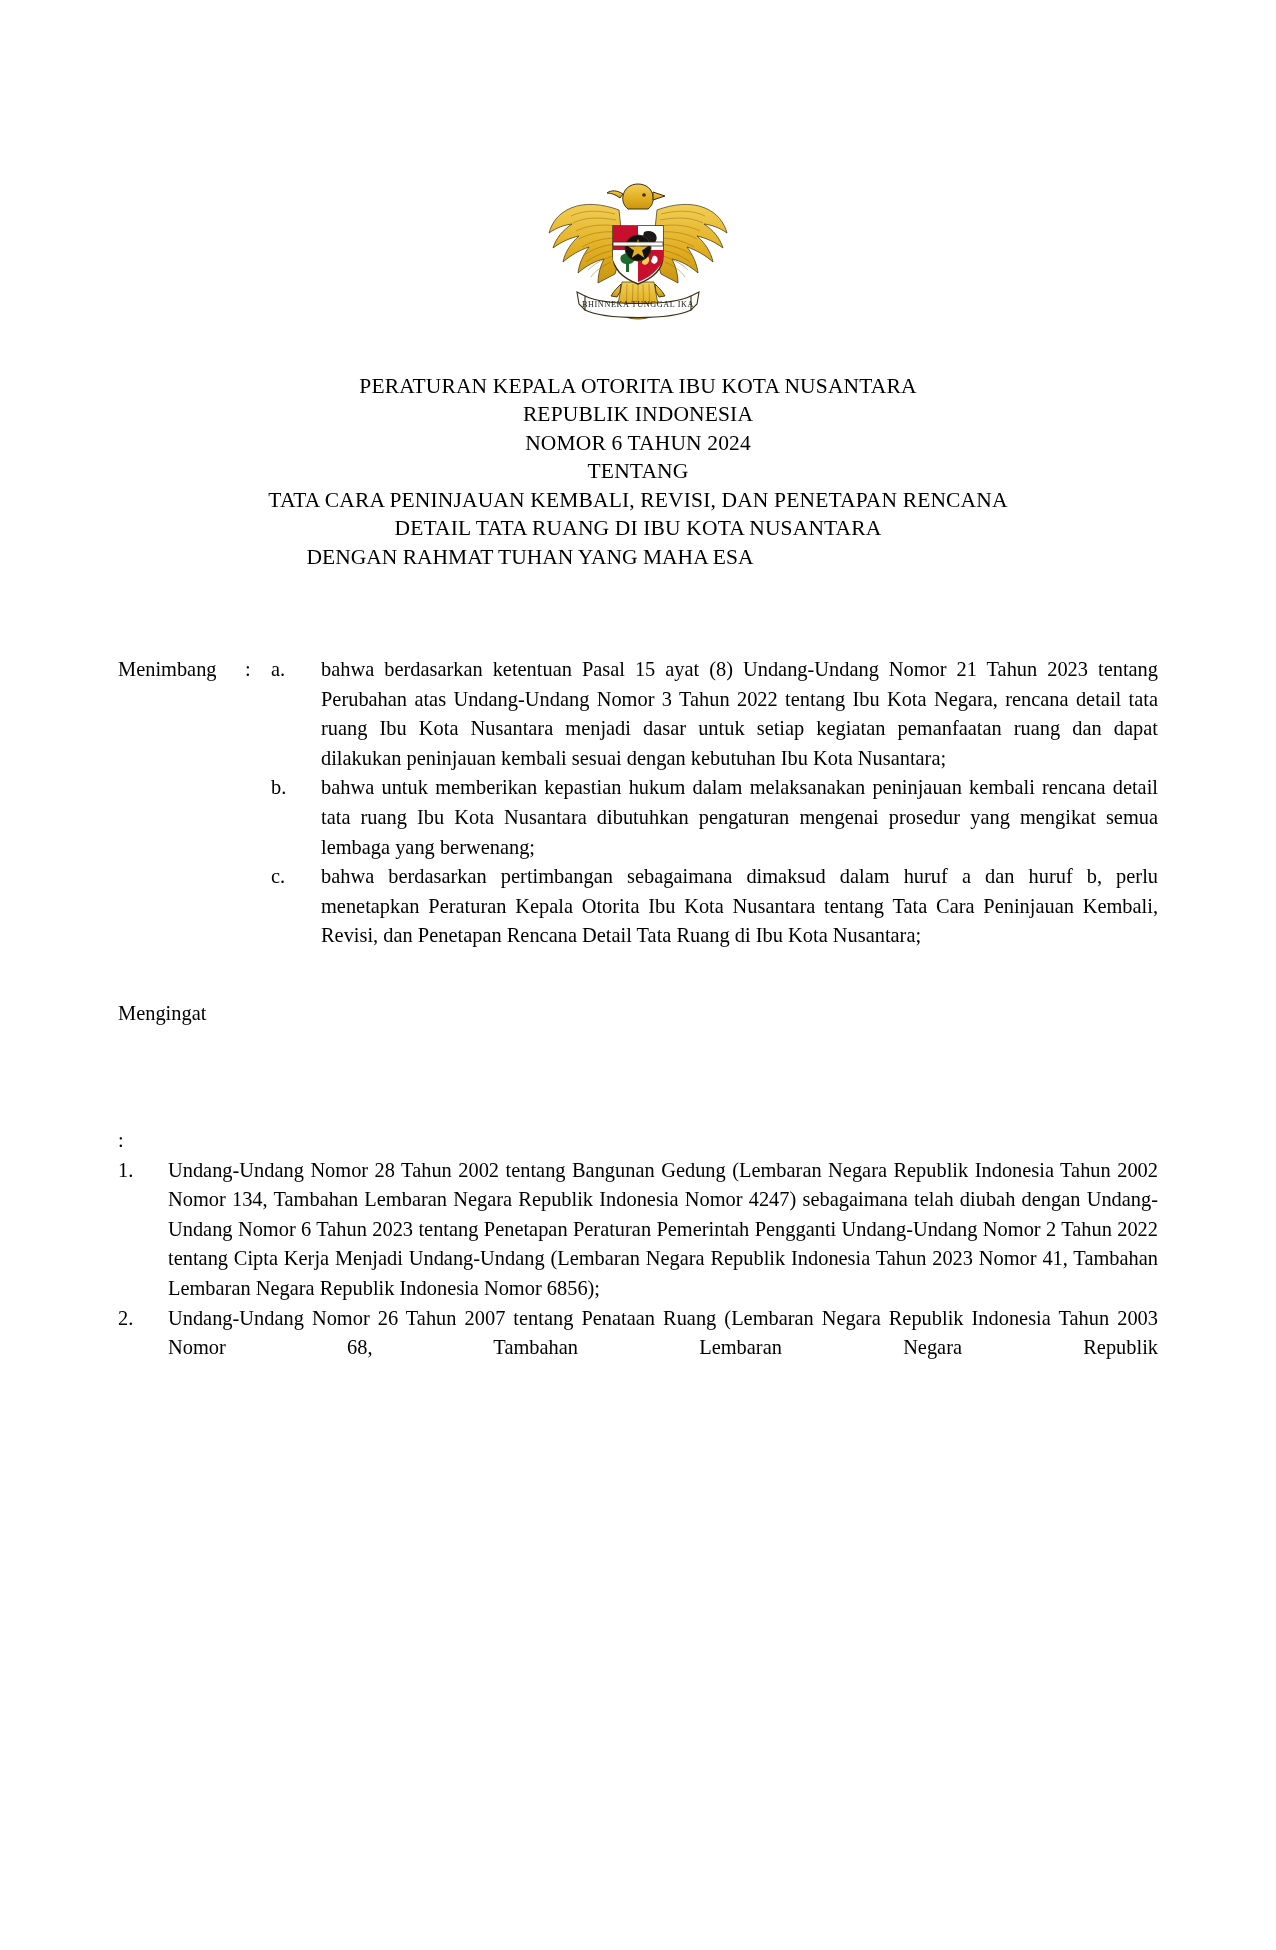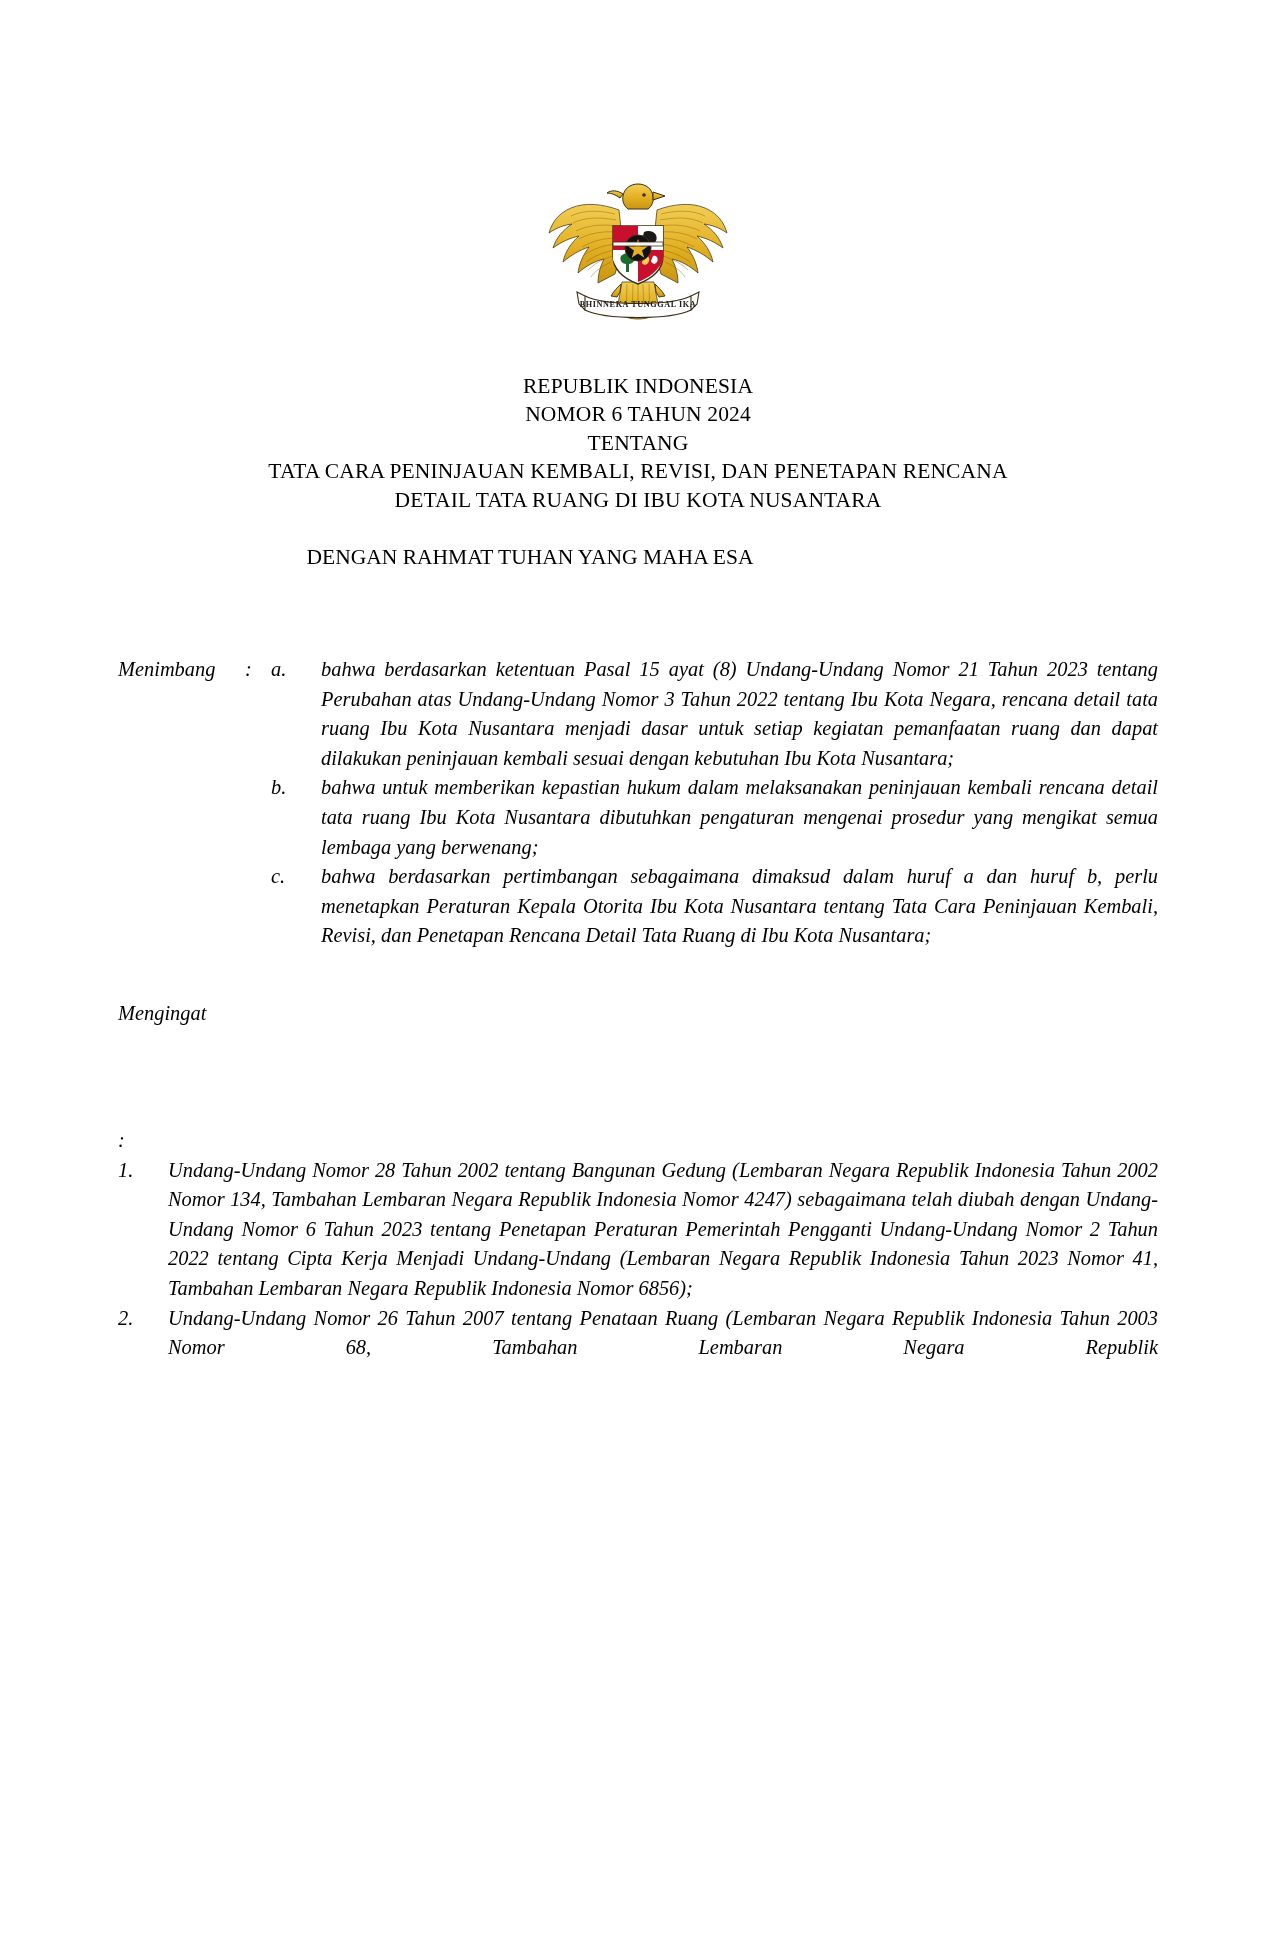--- a/index.html
+++ b/index.html
@@ -24,21 +24,20 @@
 
   
   .emblem-wrap {
     position: absolute;
     top: 170px;
     left: 0;
     width: 1276px;
     display: flex;
     justify-content: center;
     align-items: flex-start;
-    font-weight: bold;
   }
   .emblem {
     width: 190px;
     height: 160px;
     display: block;
   }
 
   
   .title-block {
     position: absolute;
@@ -75,21 +74,20 @@
     position: absolute;
     top: 655px;
     left: 118px;
     width: 1040px;
   }
   .clause {
     display: flex;
     align-items: flex-start;
     font-size: 20.4px;
     line-height: 29.6px;
-    font-style: italic;
   }
   .clause + .clause {
     margin-top: 48px;
     flex-direction: column;
   }
   .clause-label {
     width: 127px;
     flex: 0 0 127px;
     text-align: left;
     white-space: nowrap;
@@ -223,20 +221,21 @@
       <g>
         <path d="M42 126 C62 136 128 136 148 126 C152 131 152 136 148 140 C128 150 62 150 42 140 C38 136 38 131 42 126 Z" fill="#FDFDFD" stroke="#3A2E12" stroke-width="1.2"></path>
         <path d="M42 126 L34 122 L36 134 L42 140 Z" fill="#FDFDFD" stroke="#3A2E12" stroke-width="1.1"></path>
         <path d="M148 126 L156 122 L154 134 L148 140 Z" fill="#FDFDFD" stroke="#3A2E12" stroke-width="1.1"></path>
         <text x="95" y="137" text-anchor="middle" font-family="Liberation Serif, serif" font-size="8.2" letter-spacing="0.6" fill="#1A1A1A">BHINNEKA TUNGGAL IKA</text>
       </g>
     </svg>
   </div>
 
   <div class="title-block">
+    <div class="title-line">PERATURAN KEPALA OTORITA IBU KOTA NUSANTARA</div>
     <div class="title-line">REPUBLIK INDONESIA</div>
     <div class="title-line">NOMOR 6 TAHUN 2024</div>
     <div class="title-line">TENTANG</div>
     <div class="title-line">TATA CARA PENINJAUAN KEMBALI, REVISI, DAN PENETAPAN RENCANA</div>
     <div class="title-line">DETAIL TATA RUANG DI IBU KOTA NUSANTARA</div>
   </div>
 
   <div class="preamble-block">
     <div class="preamble-line">DENGAN RAHMAT TUHAN YANG MAHA ESA</div>
     <div class="preamble-gap"></div>

